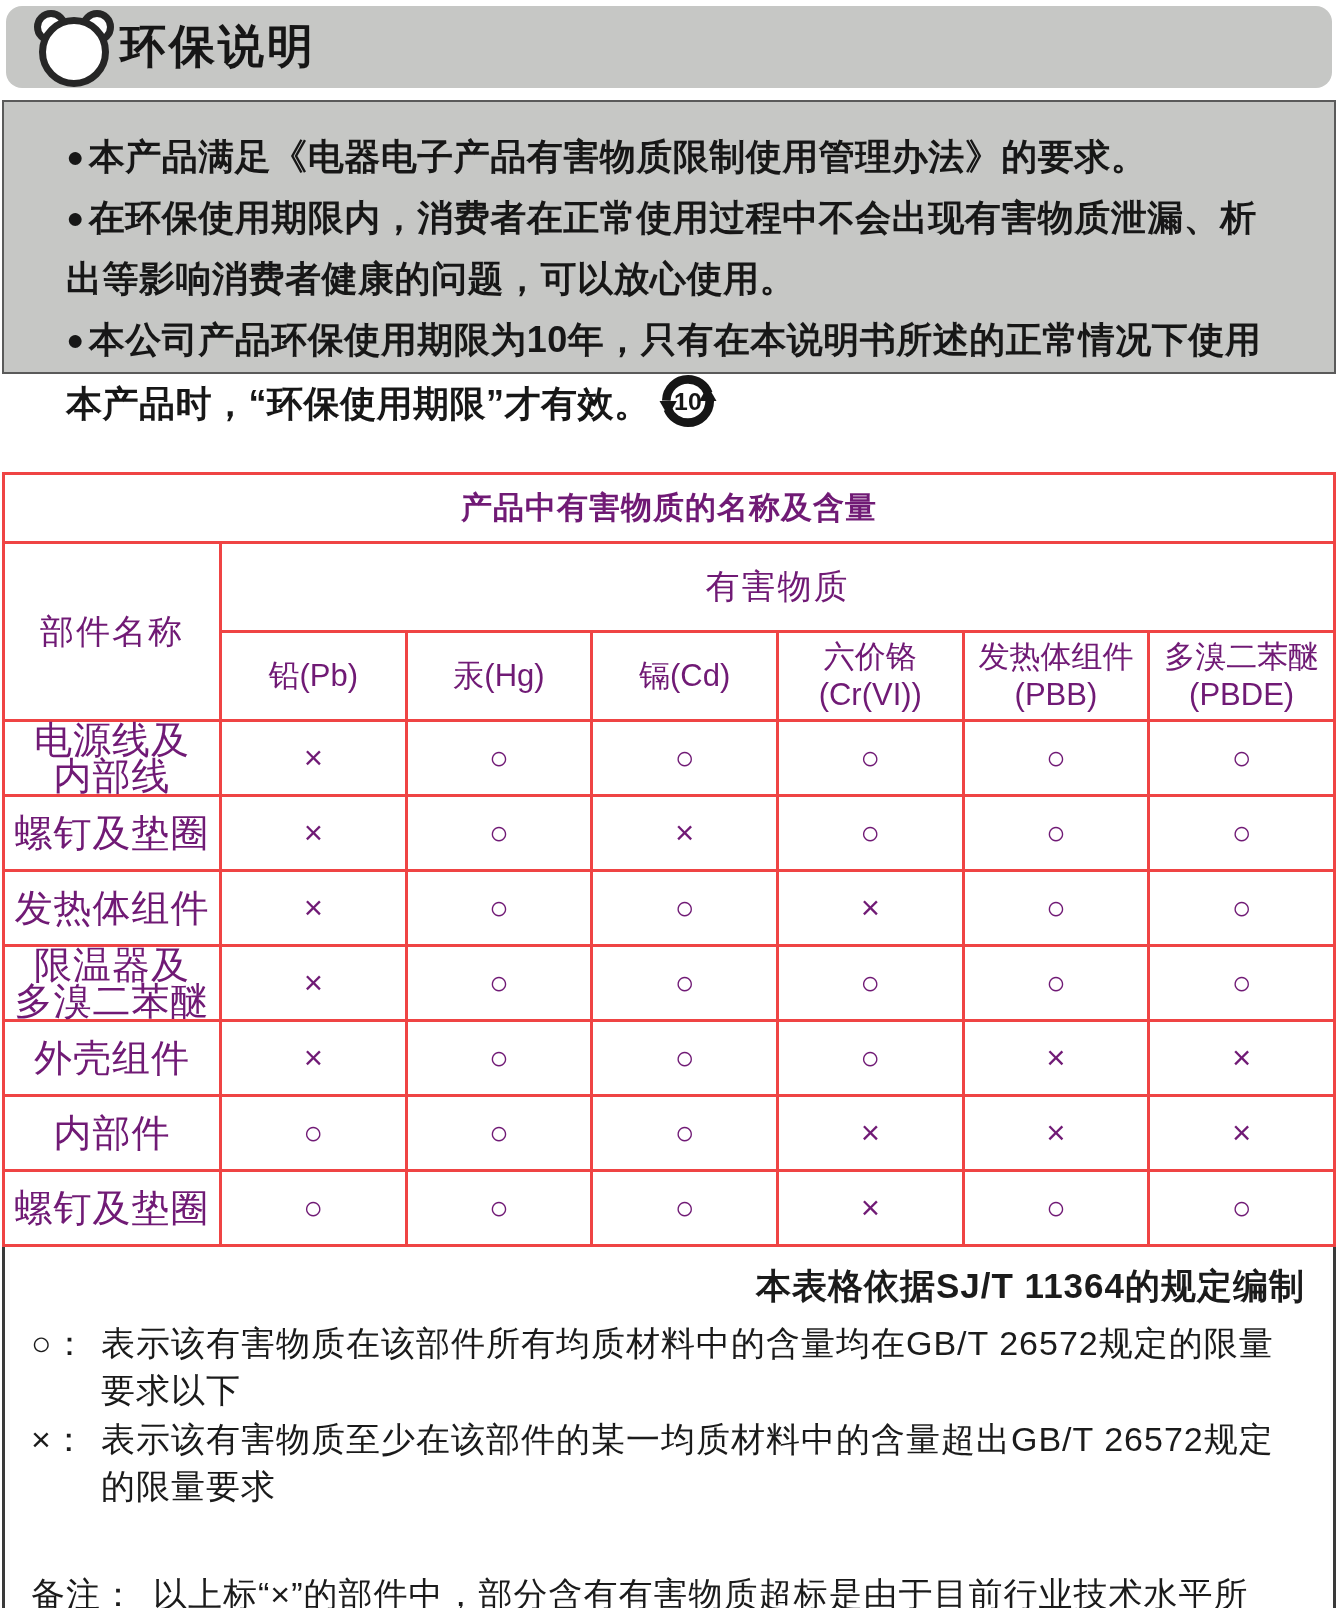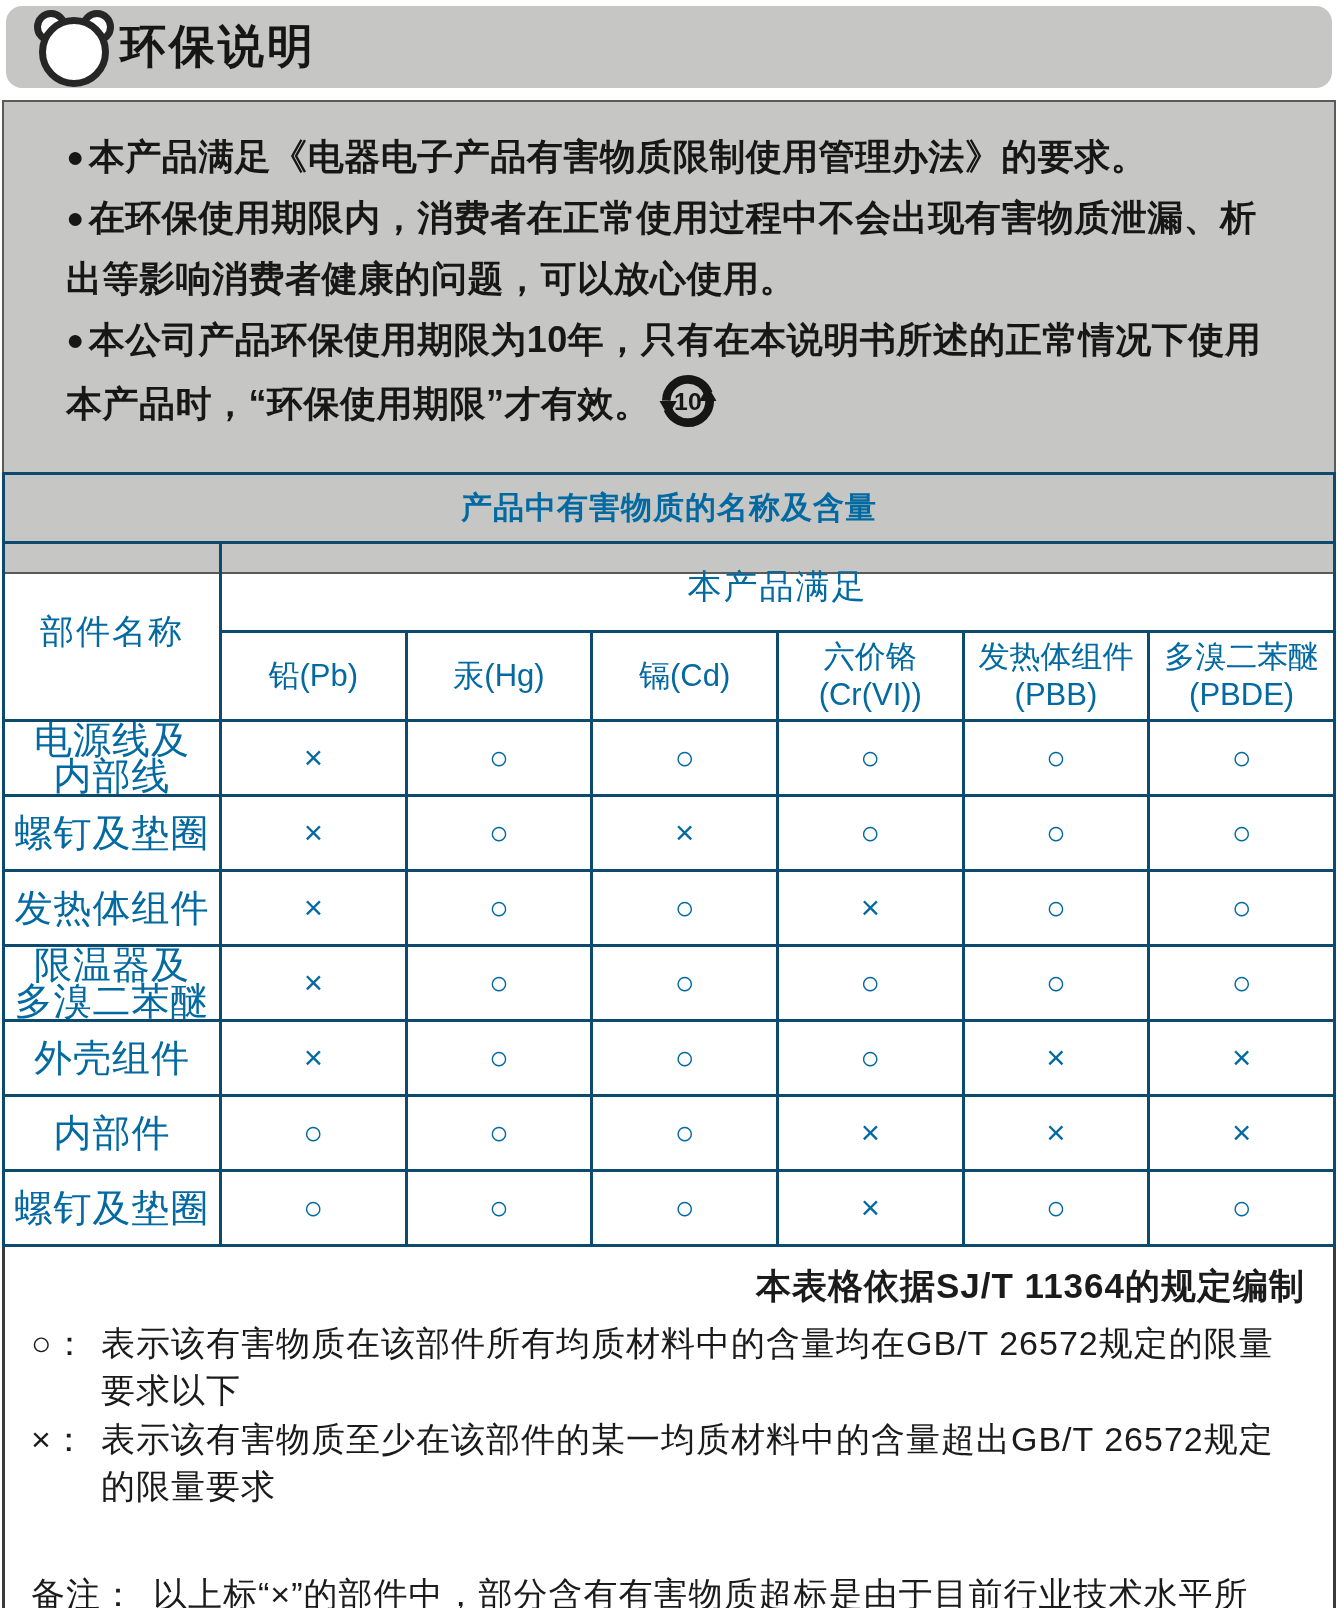--- a/index.html
+++ b/index.html
@@ -30,40 +30,40 @@
     position:absolute; left:7px; top:7px; width:56px; height:56px;
     border-radius:50%; background:#ffffff; border:7px solid #262626; z-index:1;
   }
   .header-title {
     font-size:46px; font-weight:900; letter-spacing:3px; color:#161616;
     margin-left:4px;
   }
 
   
   .intro-panel {
-    position:absolute; top:100px; left:2px; width:1334px; height:474px;
+    position:absolute; top:100px; left:2px; width:1334px; height:274px;
     background:#c6c7c5; border:2px solid #5a5a5a; box-sizing:border-box;
     padding:24px 58px 0 62px;
   }
   .intro-panel p {
     margin:0; font-size:36px; font-weight:700; line-height:61px;
     color:#171717; letter-spacing:0.5px;
   }
   .bullet-marker { font-size:30px; vertical-align:2px; margin-right:4px; }
   .epup-svg { vertical-align:-16px; margin-left:6px; }
 
   
   .table-wrap { position:absolute; top:472px; left:2px; width:1334px; }
   table.haz {
     width:100%; border-collapse:collapse; table-layout:fixed;
     border:3px solid #3a3a3a;
   }
   table.haz td {
-    border:3px solid #0c4a6e; text-align:center; vertical-align:middle;
-    padding:0; color:#0369a1;
+    border:3px solid #ef4444; text-align:center; vertical-align:middle;
+    padding:0; color:#701a75;
   }
   col.c0 { width:217px; }
   tr.title-row td { height:66px; font-weight:700; font-size:31px; letter-spacing:1px; }
   tr.hrow1 td { height:86px; font-size:34px; letter-spacing:2px; }
   td.part-hd { font-size:32px; letter-spacing:2px; }
   tr.hrow2 td { height:86px; font-size:31px; white-space:pre-line; line-height:38px; }
   tr.drow td { height:72px; }
   td.part { font-size:38px; white-space:pre-line; line-height:36px; letter-spacing:1px; }
   td.sym  { font-size:33px; color:#2a2a2a; }
 
@@ -113,21 +113,21 @@
         <col>
         <col>
         <col>
     </colgroup>
     <tbody>
         <tr class="title-row">
       <td colspan="7">产品中有害物质的名称及含量</td>
     </tr>
     <tr class="hrow1">
       <td class="part-hd" rowspan="2">部件名称</td>
-      <td colspan="6">本产品满足</td>
+      <td colspan="6">有害物质</td>
     </tr>
     <tr class="hrow2">
       <td>铅(Pb)</td>
       <td>汞(Hg)</td>
       <td>镉(Cd)</td>
       <td>六价铬
 (Cr(VI))</td>
       <td>发热体组件
 (PBB)</td>
       <td>多溴二苯醚

